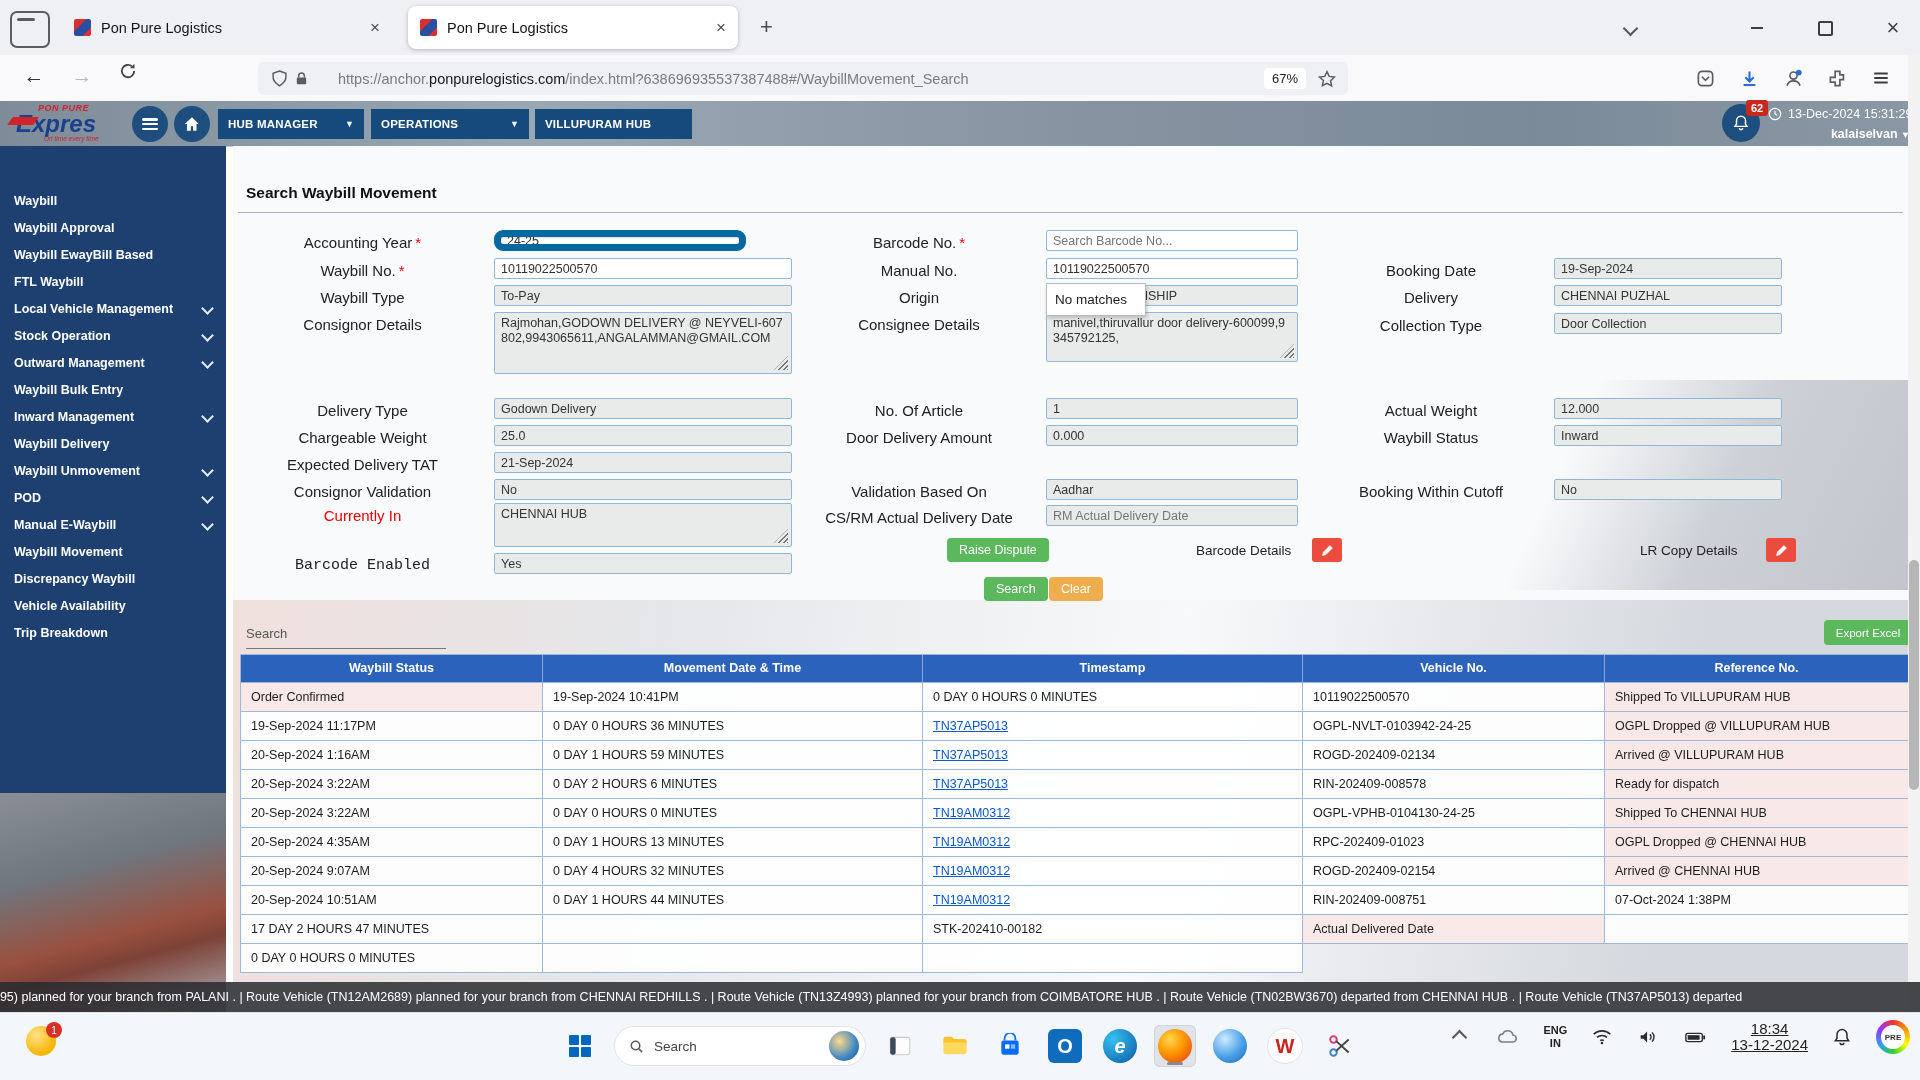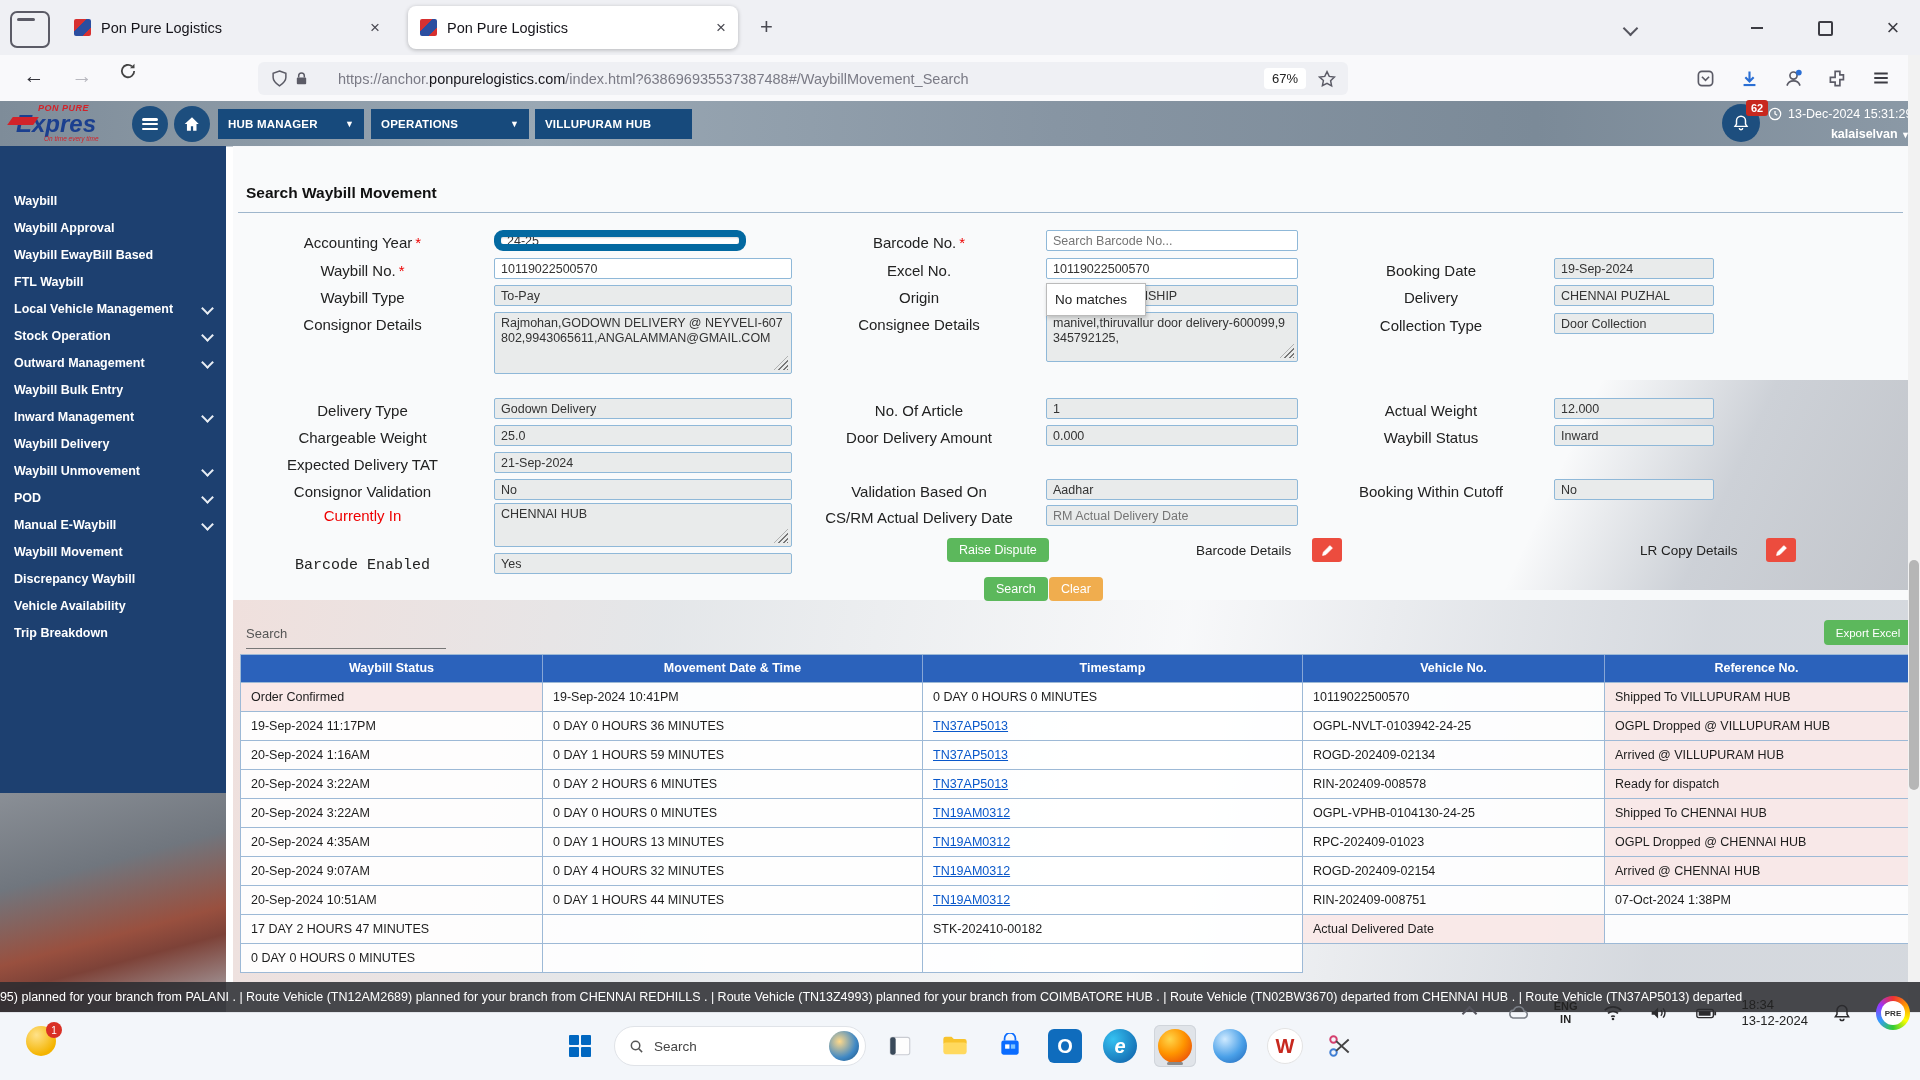--- a/index.html
+++ b/index.html
@@ -75,21 +75,21 @@
   .flabel{position:absolute;font-size:15px;color:#222;text-align:center;height:21px;line-height:21px;white-space:nowrap;}
   .flabel.c1{left:240px;width:245px;}
   .flabel.c2{left:800px;width:238px;}
   .flabel.c3{left:1315px;width:232px;}
   .req{color:#e00;margin-left:3px;}
   .redlbl{color:#e00;}
   .input{position:absolute;height:21px;border:1px solid #8fb8d8;background:#fff;border-radius:2px;
          font-family:"Liberation Sans",sans-serif;font-size:12.5px;color:#333;padding:0 6px;box-sizing:border-box;}
   .input.c1{left:494px;width:298px;}
   .input.c2{left:1046px;width:252px;}
-  .input.c3{left:1554px;width:160px;}
+  .input.c3{left:1554px;width:228px;}
   .ro{background:#e9ebeb;}
   .combo{width:252px !important;border-radius:9px;border:7px solid #0369a1;box-shadow:inset 0 1px 2px rgba(0,0,0,.15);}
   .ta{padding:3px 6px;word-break:break-all;line-height:15px;resize:none;overflow:hidden;}
   .grip{position:absolute;width:14px;height:14px;
         background:repeating-linear-gradient(135deg,transparent 0 2px,#777 2px 3.4px);
         clip-path:polygon(100% 0,100% 100%,0 100%);}
   .origin{text-indent:86px;}
   .nomatch{left:1046px;top:283px;width:90px;height:31px;background:#fff;border:1px solid #bbb;
            box-shadow:1px 2px 4px rgba(0,0,0,.2);font-size:13.5px;color:#222;line-height:31px;padding-left:8px;z-index:5;}
   .btn{position:absolute;border:none;border-radius:4px;color:#fff;font-size:12.5px;
@@ -131,23 +131,23 @@
   .startgrid div{background:#0067c0;width:10px;height:10px;border-radius:1px;}
   .tbtile{width:42px;height:42px;display:flex;align-items:center;justify-content:center;border-radius:6px;position:relative;}
   .tbtile.activeapp{background:#e0e4e9;box-shadow:inset 0 0 0 1px #d0d5db;}
   .appdot{position:absolute;bottom:2px;left:50%;transform:translateX(-50%);width:16px;height:3px;border-radius:2px;background:#8a8a8a;}
   .searchpill{width:252px;height:40px;background:#fff;border:1px solid #e0e3e8;border-radius:20px;
               display:flex;align-items:center;padding:0 6px 0 14px;box-sizing:border-box;gap:10px;}
   .searchtxt{font-size:13.5px;color:#444;flex:1;}
   .bingcirc{width:30px;height:30px;border-radius:50%;background:radial-gradient(circle at 35% 35%,#ffd98a,#3f88c5 60%,#1b4e7a);}
   .icircle{width:34px;height:34px;border-radius:50%;display:flex;align-items:center;justify-content:center;
            color:#fff;font-weight:bold;font-style:italic;font-size:20px;}
-  .tray{position:absolute;right:10px;top:988px;height:50px;display:flex;align-items:center;gap:24px;}
+  .tray{position:absolute;right:10px;top:1012px;height:50px;display:flex;align-items:center;gap:24px;}
   .trayfont{font-size:11px;color:#222;line-height:13px;text-align:center;font-weight:bold;}
-  .clock{font-size:13px;color:#222;text-align:left;line-height:16px;}
+  .clock{font-size:15px;color:#222;text-align:center;line-height:16px;text-decoration:underline;}
   .precirc{width:34px;height:34px;border-radius:50%;
            background:conic-gradient(#e33,#f90,#ff0,#3c3,#39f,#93f,#e33);
            display:flex;align-items:center;justify-content:center;}
   .preinner{width:24px;height:24px;border-radius:50%;background:#fff;display:flex;align-items:center;justify-content:center;
             font-size:8px;font-weight:bold;color:#333;}
 </style>
 </head>
 <body>
 
 <div id="stage">
@@ -369,21 +369,21 @@
   <label class="flabel c1" style="top:481px;"><span>Consignor Validation</span></label>
   <input class="input c1 ro" style="top: 479px;" readonly="" value="No">
   <label class="flabel c1 redlbl" style="top:505px;"><span>Currently In</span></label>
   <textarea class="input c1 ro ta" style="top: 503px; height: 44px;" readonly="">CHENNAI HUB</textarea>
   <div class="abs grip" style="left:774px;top:529px;"></div>
   <label class="flabel c1" style="top:555px;font-family:Liberation Mono, monospace;"><span>Barcode Enabled</span></label>
   <input class="input c1 ro" style="top: 553px;" readonly="" value="Yes">
 
   <label class="flabel c2" style="top:232px;"><span>Barcode No.</span><span class="req">*</span></label>
   <input class="input c2" style="top: 230px;" placeholder="Search Barcode No...">
-  <label class="flabel c2" style="top:260px;"><span>Excel No.</span></label>
+  <label class="flabel c2" style="top:260px;"><span>Manual No.</span></label>
   <input class="input c2" style="top: 258px;" value="10119022500570">
   <label class="flabel c2" style="top:287px;"><span>Origin</span></label>
   <input class="input c2 ro origin" style="top: 285px;" readonly="" value="NSHIP">
   <div class="abs nomatch">No matches</div>
   <label class="flabel c2" style="top:314px;"><span>Consignee Details</span></label>
   <textarea class="input c2 ro ta" style="top: 312px; height: 50px;" readonly="">manivel,thiruvallur door delivery-600099,9345792125,</textarea>
   <div class="abs grip" style="left:1280px;top:344px;"></div>
   <label class="flabel c2" style="top:400px;"><span>No. Of Article</span></label>
   <input class="input c2 ro" style="top: 398px;" readonly="" value="1">
   <label class="flabel c2" style="top:427px;"><span>Door Delivery Amount</span></label>

